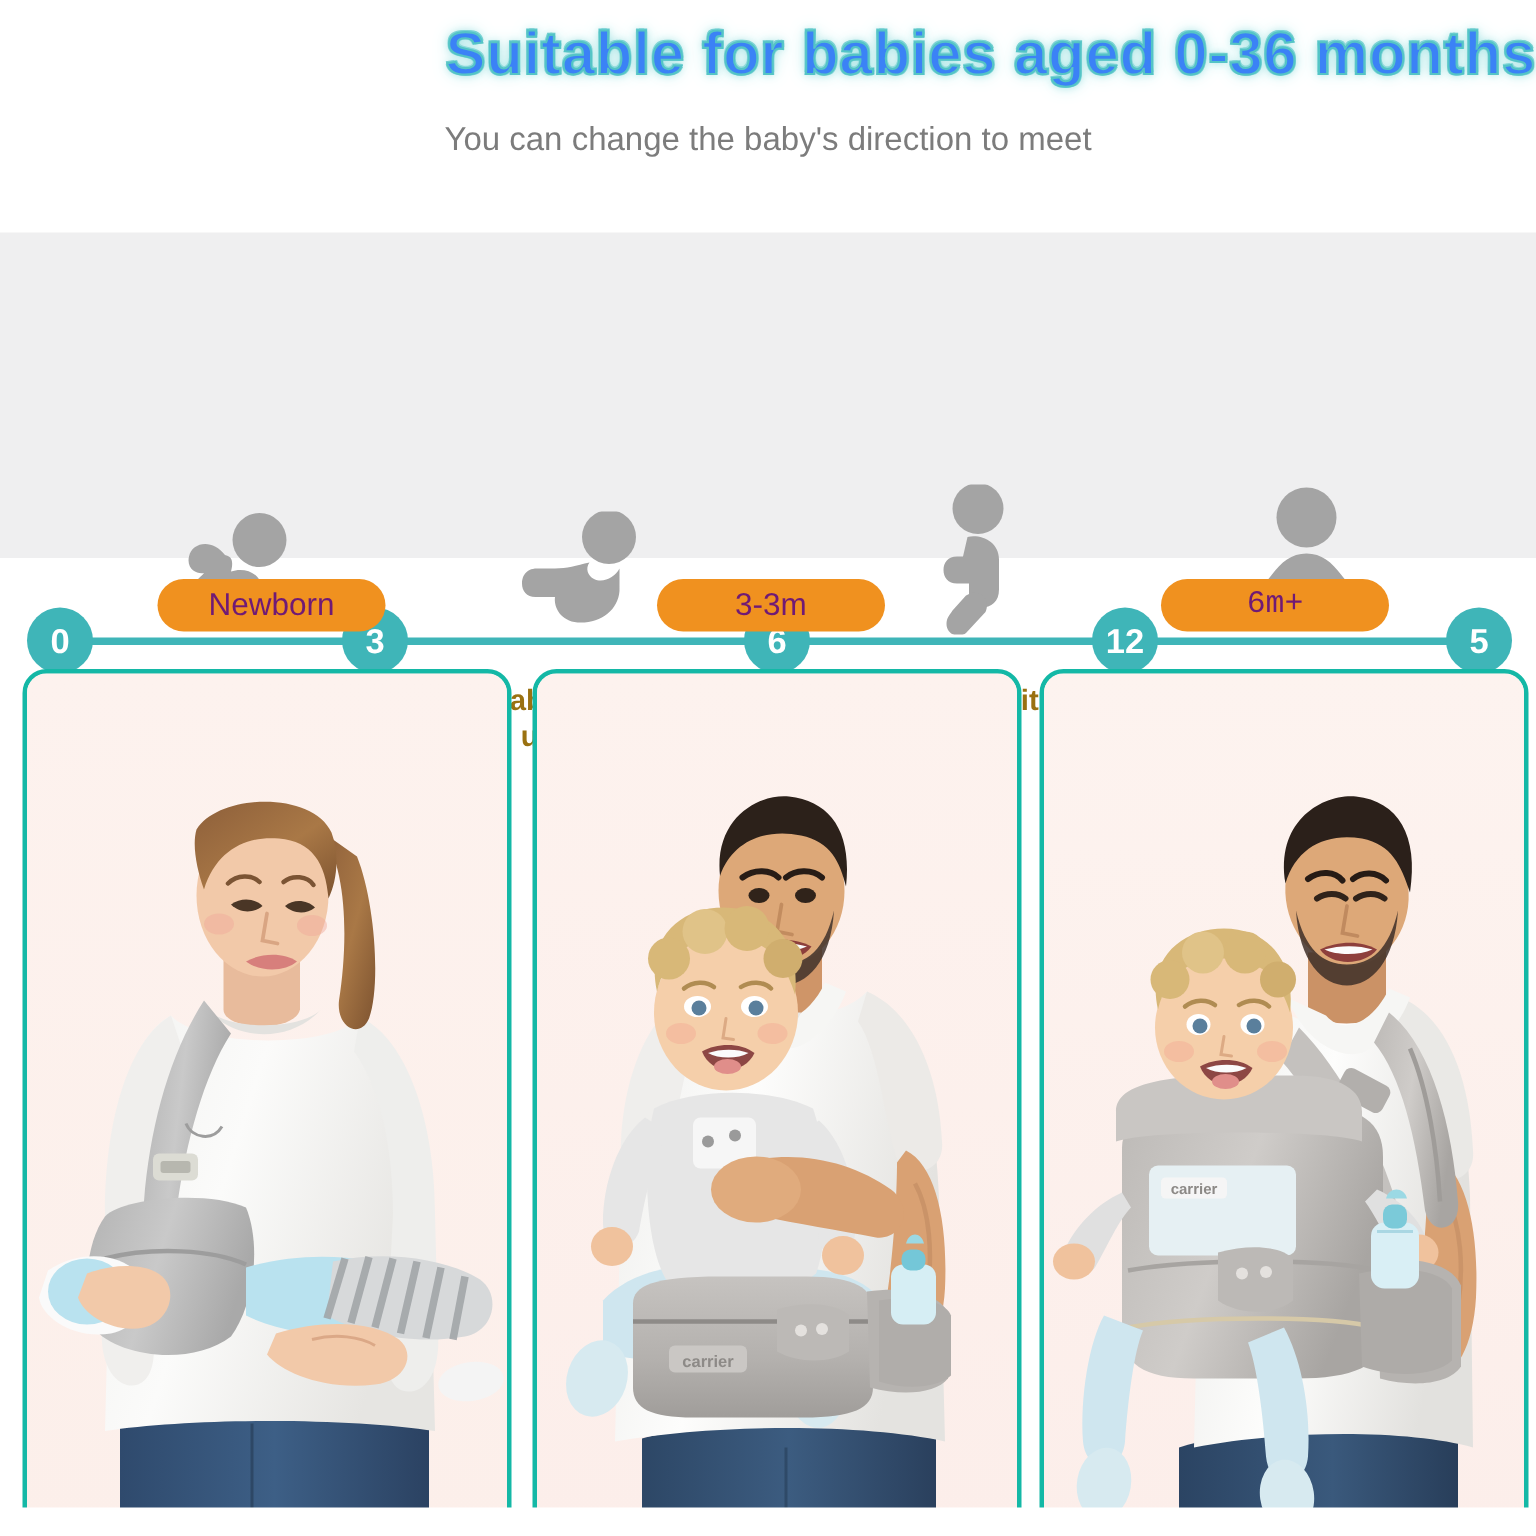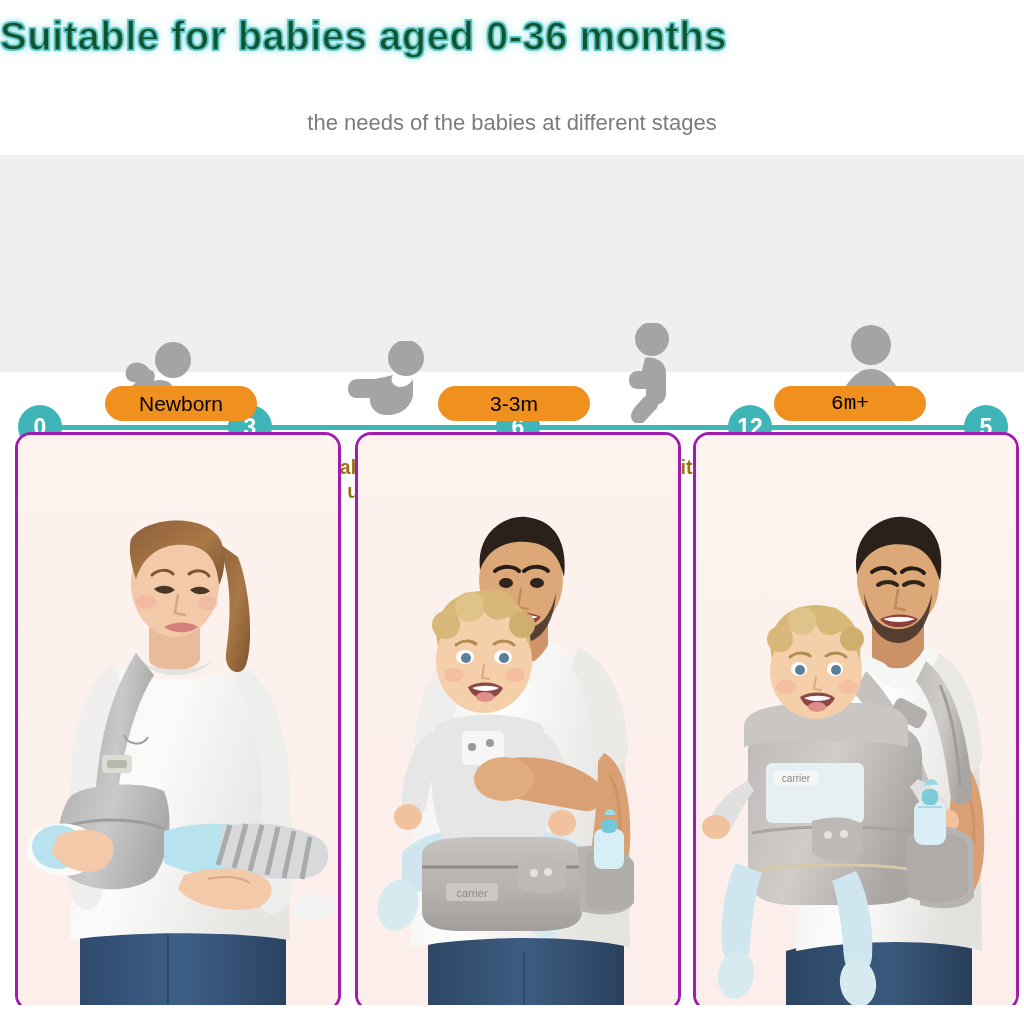--- a/index.html
+++ b/index.html
@@ -20,25 +20,25 @@
     position: absolute;
     left: 0; top: 0;
     width: 1024px;
     height: 155px;
     background: #ffffff;
   }
   #main-title {
     position: absolute;
     left: 0; top: 14px;
     width: 1024px;
-    text-align: left;
+    text-align: right;
     font-size: 40px;
     font-weight: bold;
     letter-spacing: 0.5px;
-    color: #14532d;
+    color: #3b82f6;
     -webkit-text-stroke: 1.4px #54c4c6;
     text-shadow:
        0 0 6px #9ce0e1,
        0 0 12px #bdecec,
        1px 1px 0 #54c4c6,
       -1px 1px 0 #54c4c6,
        1px -1px 0 #54c4c6,
       -1px -1px 0 #54c4c6;
     white-space: nowrap;
   }
@@ -98,39 +98,40 @@
     position: absolute;
     fill: #a4a4a4;
   }
 
   
   .tab-pill {
     position: absolute;
     height: 35px;
     background: #f0911f;
     border-radius: 18px;
-    color: #000000;
+    color: #701a75;
     font-size: 21px;
     display: flex;
     align-items: center;
     justify-content: center;
     top: 386px;
     box-sizing: border-box;
     padding: 0 14px;
   }
 
   
   .photo-card {
     position: absolute;
-    top: 432px;
+    top: 446px;
     height: 573px;
-    border: 3px solid #a21caf;
+    border: 3px solid #14b8a6;
     border-radius: 16px;
     overflow: hidden;
     background: #fdf1ed;
+    font-weight: bold;
   }
   .photo-inner {
     position: absolute;
     left: 0; top: 0;
     width: 100%; height: 100%;
   }
   .photo-svg { display: block; width: 100%; height: 100%; }
 
   
   #bottom-strip {
@@ -138,21 +139,21 @@
     left: 0; top: 1005px;
     width: 1024px; height: 19px;
     background: #ffffff;
   }
 </style>
 </head>
 <body>
 
 <div id="header">
   <div id="main-title">Suitable for babies aged 0-36 months</div>
-  <div class="subtitle-line" id="subtitle-2">the needs of the babies at different stages</div>
+  <div class="subtitle-line" id="subtitle-1">You can change the baby's direction to meet</div>
 </div>
 
 <div id="timeline-band">
 
   <svg class="tl-icon" style="left:102px; top:186px;" width="96" height="76" viewBox="0 0 96 76">
     <circle cx="71" cy="19" r="18"></circle>
     <path d="M48 29 C40 18 26 20 24 30 C22 39 30 42 34 41 C30 46 22 50 21 59 C20 70 32 76 46 75 C63 74 74 64 73 52 C72 40 60 37 52 40 C54 32 52 30 48 29 Z"></path>
   </svg>
 
   <svg class="tl-icon" style="left:340px; top:186px;" width="96" height="76" viewBox="0 0 96 76">

